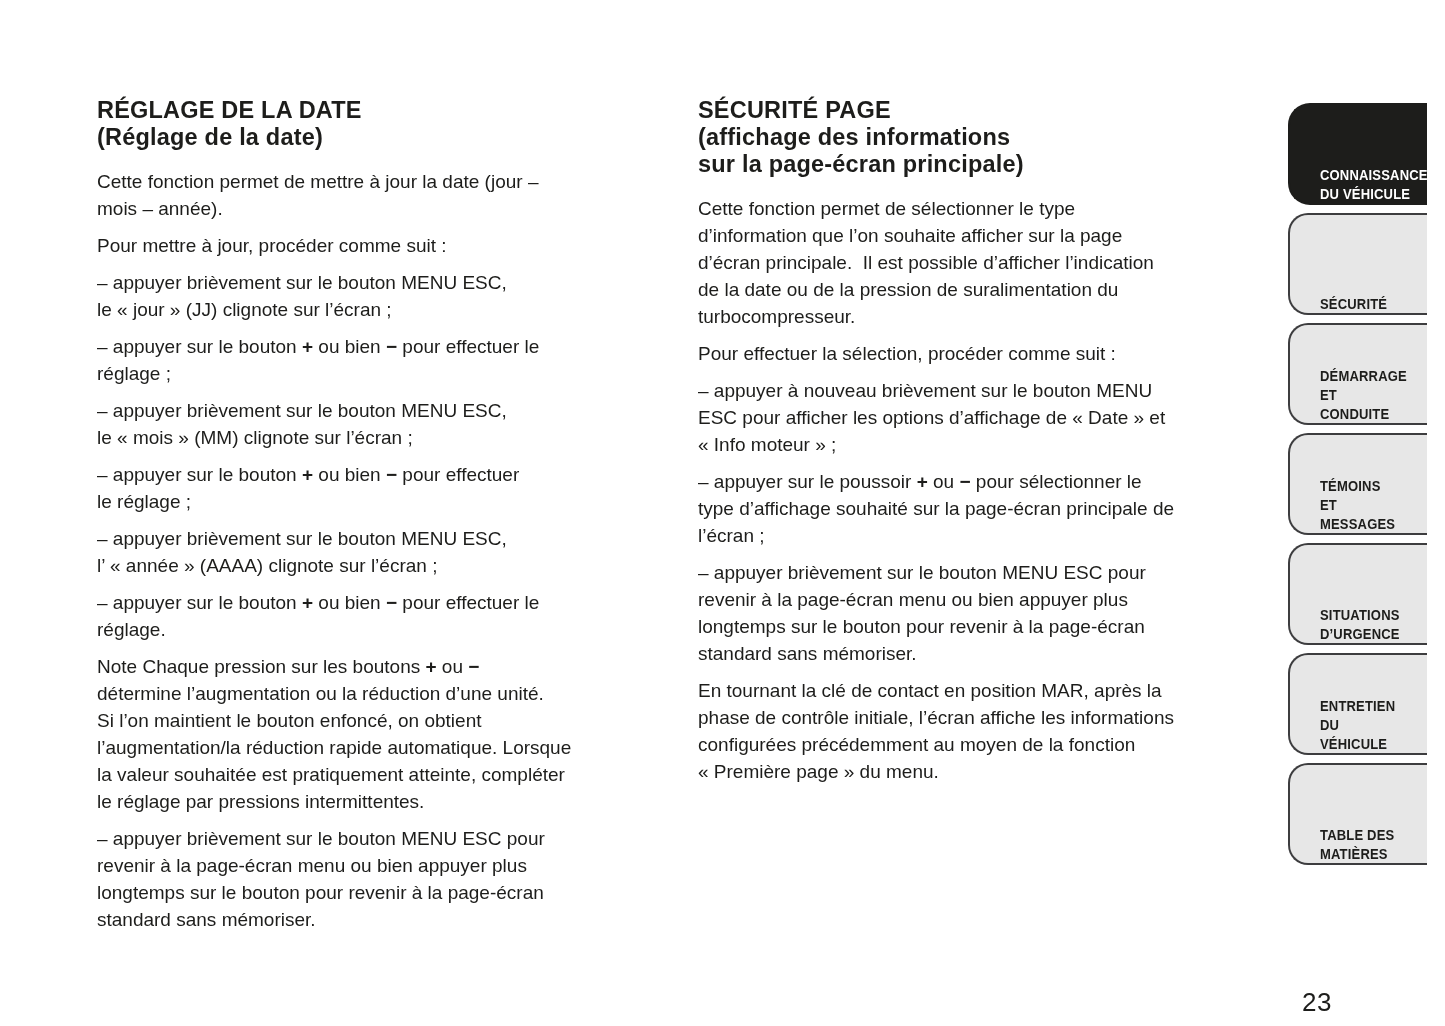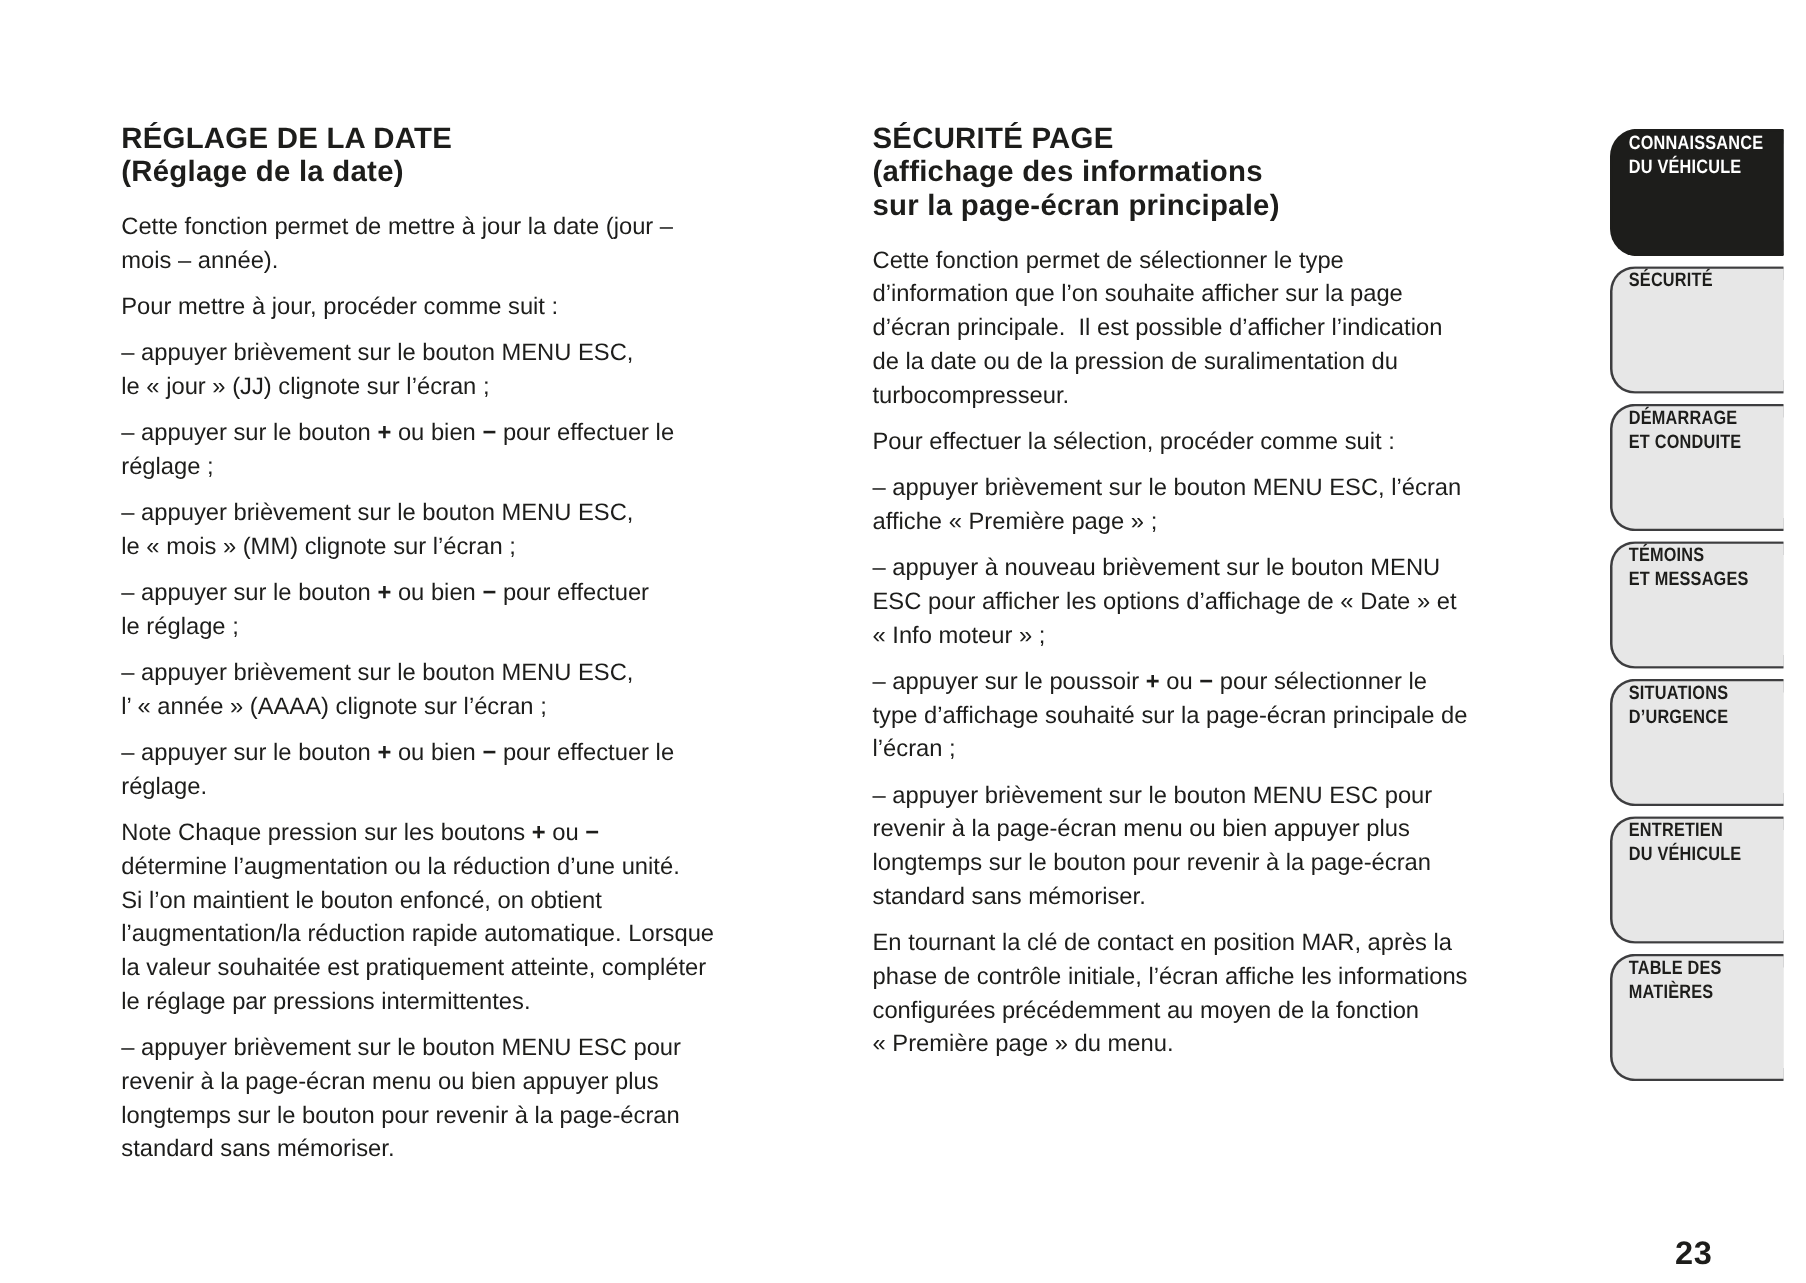--- a/index.html
+++ b/index.html
@@ -53,22 +53,22 @@
     gap: 8px;
   }
   .tab {
     height: 102px;
     width: 139px;
     background: #e7e7e7;
     border: 2px solid #3d3d3f;
     border-right: none;
     border-radius: 20px 0 0 20px;
     display: flex;
-    align-items: flex-start;
-    padding-left: 13px;
+    align-items: flex-end;
+    padding-left: 30px;
     cursor: pointer;
   }
   .tab-label {
     font-size: 15.5px;
     font-weight: bold;
     line-height: 19px;
     letter-spacing: 0.2px;
     white-space: pre-line;
     transform: scaleX(0.84);
     transform-origin: left center;
@@ -76,24 +76,24 @@
   }
   .tab.active {
     background: #1d1d1b;
     border-color: #1d1d1b;
     border-radius: 22px 0 0 22px;
   }
   .tab.active .tab-label { color: #ffffff; }
 
   .page-number {
     position: absolute;
-    left: 1340px;
+    left: 1302px;
     top: 947px;
     font-size: 26px;
-    font-weight: bold;
+    font-weight: normal;
     letter-spacing: 0.5px;
   }
 </style>
 </head>
 <body>
 
 <div class="page">
 
   <div class="column col-left">
     <div class="heading">RÉGLAGE DE LA DATE</div>
@@ -128,22 +128,20 @@
   <div class="column col-right">
     <div class="heading">SÉCURITÉ PAGE</div>
     <div class="subheading">(affichage des informations
 sur la page-écran principale)</div>
     <p class="para">Cette fonction permet de sélectionner le type
 d’information que l’on souhaite afficher sur la page
 d’écran principale.  Il est possible d’afficher l’indication
 de la date ou de la pression de suralimentation du
 turbocompresseur.</p>
     <p class="para">Pour effectuer la sélection, procéder comme suit :</p>
-    <p class="para">– appuyer brièvement sur le bouton MENU ESC, l’écran
-affiche « Première page » ;</p>
     <p class="para">– appuyer à nouveau brièvement sur le bouton MENU
 ESC pour afficher les options d’affichage de « Date » et
 « Info moteur » ;</p>
     <p class="para">– appuyer sur le poussoir <b>+</b> ou <b>−</b> pour sélectionner le
 type d’affichage souhaité sur la page-écran principale de
 l’écran ;</p>
     <p class="para">– appuyer brièvement sur le bouton MENU ESC pour
 revenir à la page-écran menu ou bien appuyer plus
 longtemps sur le bouton pour revenir à la page-écran
 standard sans mémoriser.</p>

